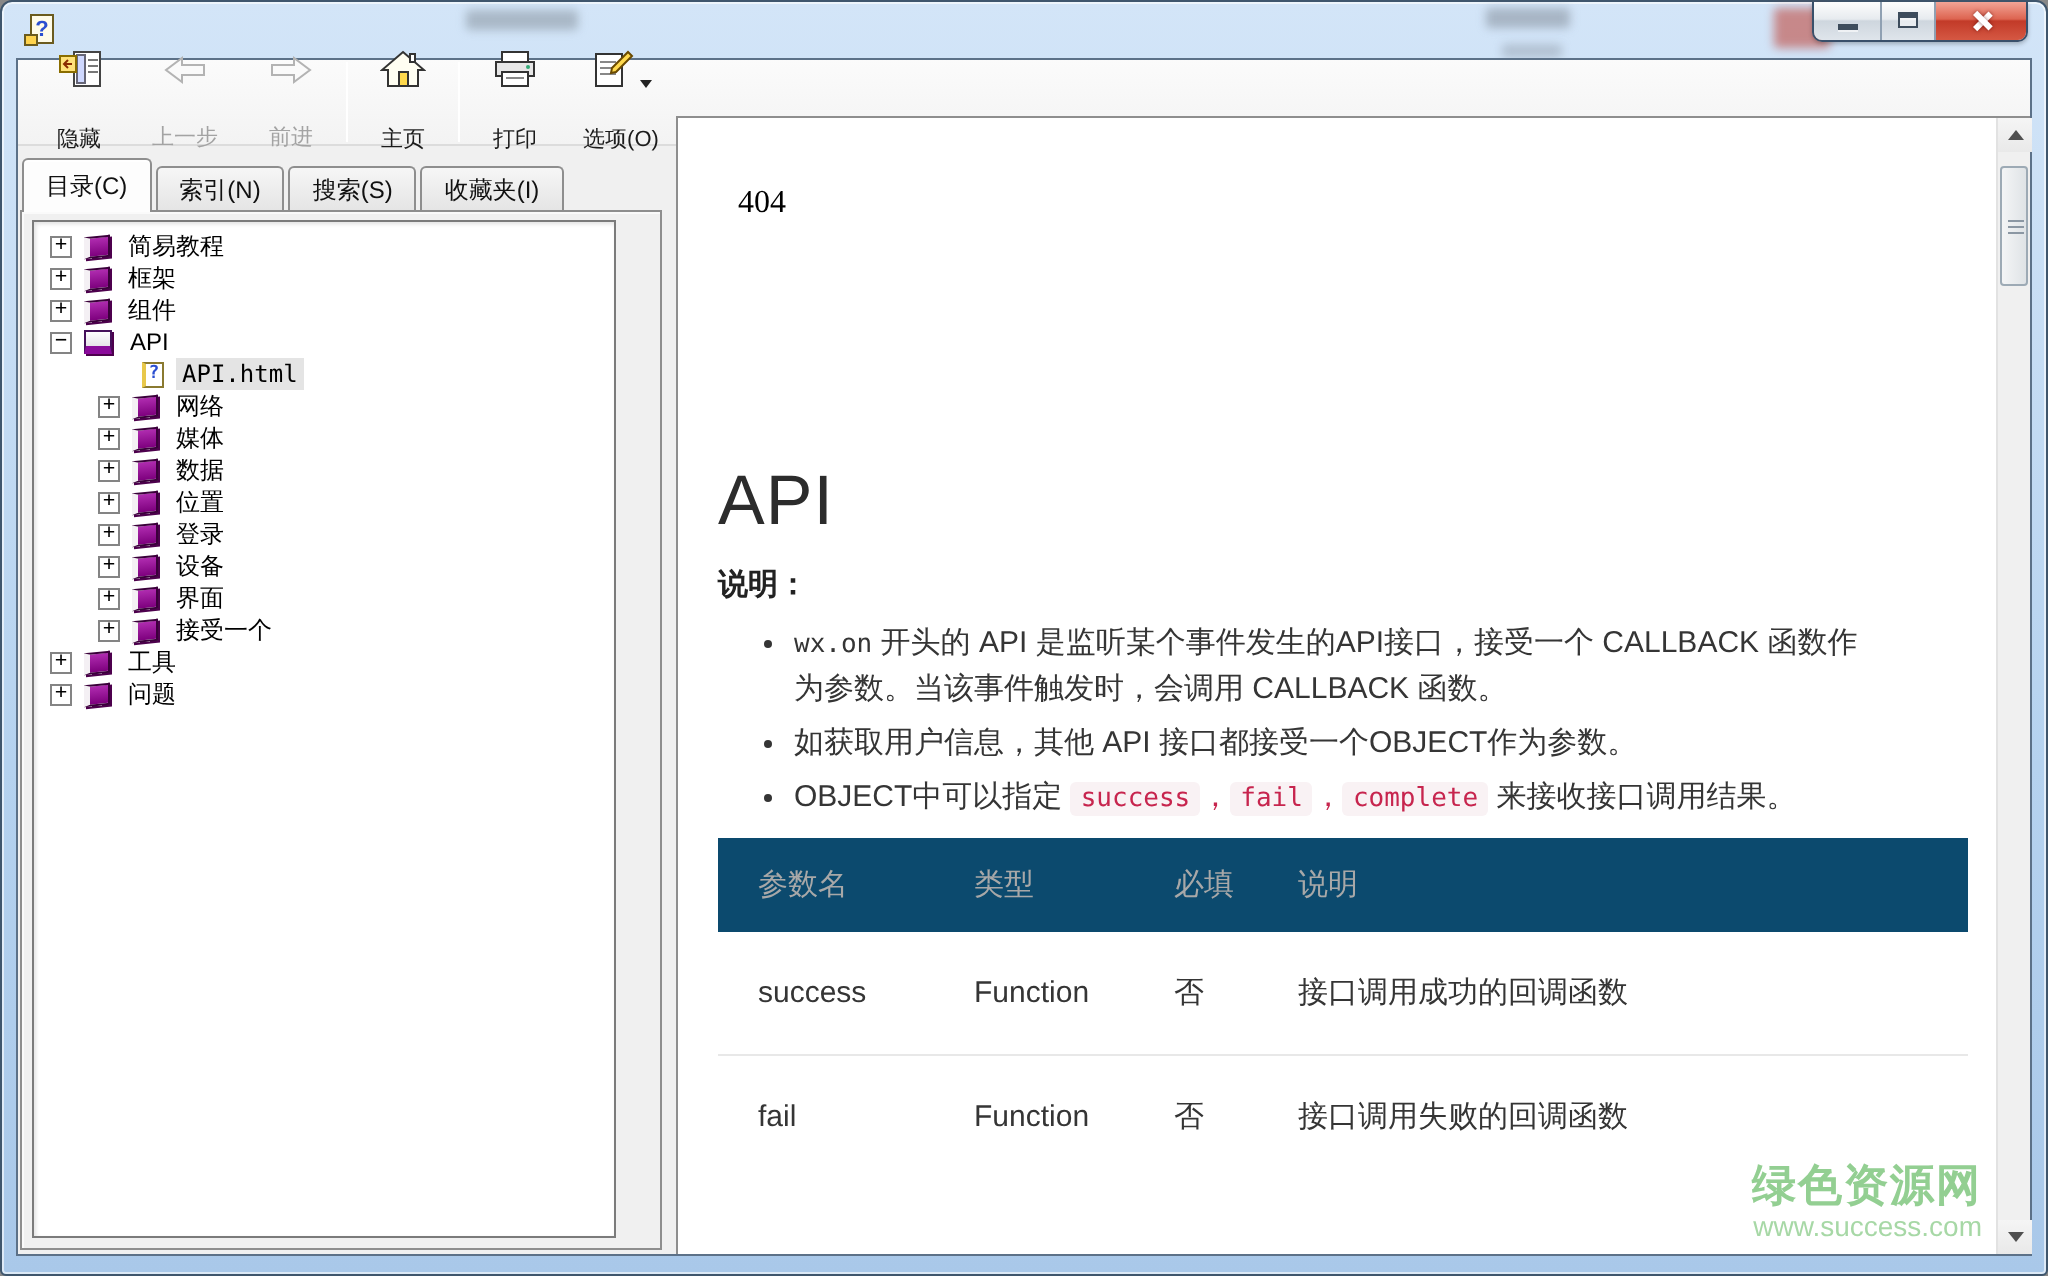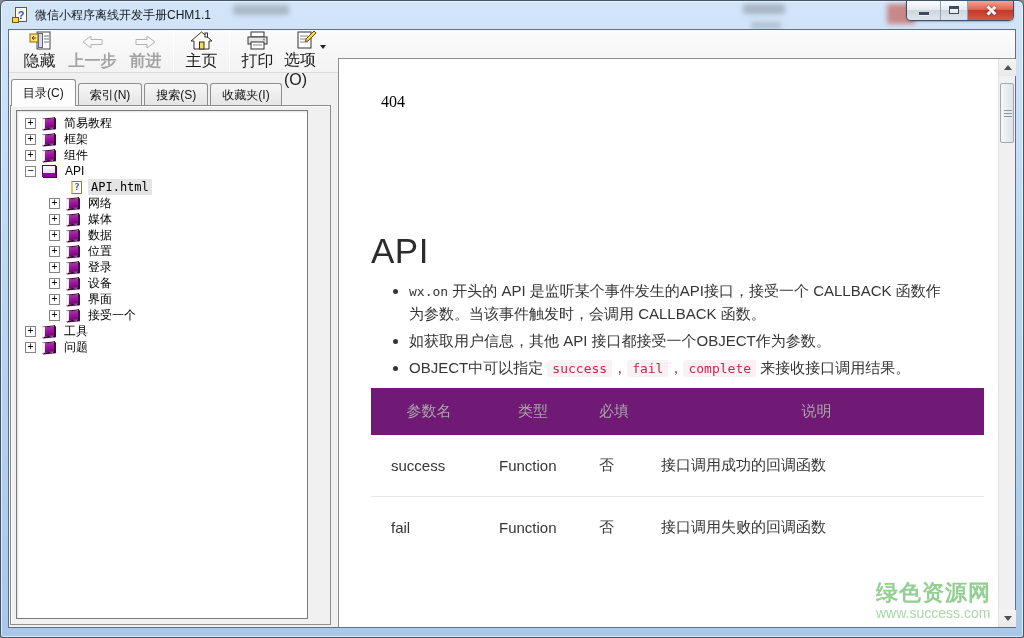--- a/index.html
+++ b/index.html
@@ -36,23 +36,23 @@
   .glyph-max { position:absolute; left:8px; top:5px; width:10px; height:8px; border:1px solid #3d4c5c; border-top:3px solid #3d4c5c; background:rgba(255,255,255,.5); }
   .glyph-close { position:absolute; left:17px; top:4px; width:11px; height:11px; }
   .glyph-close::before,.glyph-close::after { content:""; position:absolute; left:5px; top:0; width:2.6px; height:11px; background:#fff; box-shadow:0 0 2px rgba(80,0,0,.6); }
   .glyph-close::before { transform:rotate(45deg);} .glyph-close::after { transform:rotate(-45deg);}
 
   
   .client { position:absolute; left:7px; right:7px; top:28px; bottom:9px; background:#f0f0f0; border:1px solid #5c7188; }
 
   
   .toolbar { position:absolute; left:0; right:0; top:0; height:43px; background:linear-gradient(#fbfbfb,#f3f3f3); border-bottom:1px solid #dcdcdc; display:flex; align-items:stretch; padding-left:4px; }
-  .tb-btn { width:53px; display:flex; flex-direction:column; align-items:center; justify-content:flex-start; gap:1px; font-size:16px; color:#1b1b1b; }
+  .tb-btn { width:53px; display:flex; flex-direction:column; align-items:center; justify-content:center; gap:18px; font-size:11px; color:#1b1b1b; }
   .tb-btn .ic { height:21px; display:flex; align-items:flex-end; }
-  .tb-btn.disabled { color:#a3a3a3;font-weight:bold; }
+  .tb-btn.disabled { color:#a3a3a3; }
   .tb-sep { width:1px; background:#d6d6d6; border-right:1px solid #fff; margin:1px 1px; }
   .dd-arrow { display:inline-block; width:0; height:0; border-left:3.5px solid transparent; border-right:3.5px solid transparent; border-top:4px solid #222; margin-left:3px; vertical-align:middle; }
 
   
   .left-pane { position:absolute; left:0; top:43px; width:324px; bottom:0; }
   .tabstrip { position:absolute; left:2px; top:6px; height:27px; display:flex; align-items:flex-end;justify-content:space-between; }
   .tab { height:23px; padding:0 11px; font-size:12px; color:#111; background:linear-gradient(#f6f6f6,#e4e4e4); border:1px solid #8e8e8e; border-bottom:none; border-radius:3px 3px 0 0; margin-right:2px; display:flex; align-items:center; }
   .tab.active { height:27px; background:#fdfdfd; position:relative; z-index:3; box-shadow:inset 0 1px 0 #fff; }
   .tabpage { position:absolute; left:1px; right:2px; top:32px; bottom:2px; background:#f0f0f0; border:1px solid #8e8e8e; box-shadow:inset 1px 1px 0 #fafafa; }
   .treebox { position:absolute; left:5px; top:4px; width:292px; bottom:5px; background:#fff; border:1px solid #7b7b7b; box-shadow:inset 1px 1px 2px rgba(0,0,0,.12); overflow:hidden; padding-top:4px; }
@@ -66,38 +66,38 @@
   .helppage { width:11px; height:13px; background:#fff; border:1px solid #8a7a30; border-left:2px solid #e8c84a; margin-right:6px; flex:none; font-size:9px; font-weight:bold; color:#2b4fd0; text-align:center; line-height:11px; }
   .tree-label { padding:1px 3px; }
   .tree-row.selected .tree-label { background:#e4e4e4; font-family:"DejaVu Sans Mono",monospace; }
   .tree-row.selected { font-family:"DejaVu Sans Mono",monospace; }
 
   
   .splitter { position:absolute; left:324px; top:43px; width:5px; bottom:0; background:#f0f0f0; }
 
   
   .content-pane { position:absolute; left:329px; top:28px; right:0; bottom:0; background:#fff; border-left:1px solid #8e8e8e; border-top:1px solid #8e8e8e; }
-  .doc { position:absolute; left:0; top:0; right:17px; bottom:0; overflow:hidden; padding:20px 14px 0 32px; color:#353535; }
+  .doc { position:absolute; left:0; top:0; right:17px; bottom:0; overflow:hidden; padding:20px 14px 0 20px; color:#353535; }
   .code404 { font-family:"Liberation Serif","DejaVu Serif",serif; font-size:16px; color:#000; margin:14px 0 0 10px; }
   h1.api { font-size:35px; font-weight:500; color:#2c2c2c; margin:120px 0 0; letter-spacing:.5px; }
   .intro { font-size:15px; line-height:25px; margin:13px 0 0; max-width:604px; }
   .notes-title { font-size:15px; font-weight:bold; color:#222; margin:12px 0 0; }
   ul.notes { margin:9px 0 0 0; padding-left:38px; max-width:580px; }
   ul.notes li { font-size:15px; line-height:22px; margin-bottom:5px; color:#353535; }
   .mono { font-family:"DejaVu Sans Mono","Liberation Mono",monospace; font-size:13px; }
   .code-pink { font-family:"DejaVu Sans Mono","Liberation Mono",monospace; font-size:13px; color:#c7254e; background:#f9f2f4; padding:1px 5px; border-radius:3px; }
   .red-sep { color:#c7254e; }
 
   table.params { border-collapse:collapse; table-layout:fixed; width:100%; margin-top:8px; }
   table.params col.c1{width:108px;} table.params col.c2{width:100px;} table.params col.c3{width:62px;}
-  table.params thead th { background:#701a75; color:#a8a8a8; font-weight:400; font-size:15px; text-align:center; padding:14px 12px 14px 20px; }
+  table.params thead th { background:#0c4a6e; color:#a8a8a8; font-weight:400; font-size:15px; text-align:left; padding:14px 12px 14px 20px; }
   table.params tbody td { font-size:15px; color:#353535; padding:21px 12px 21px 20px; }
   table.params tbody tr + tr td { border-top:1px solid #e8e8e8; }
 
-  .watermark { position:absolute; right:24px; bottom:6px; line-height:1.1; pointer-events:none; }
+  .watermark { position:absolute; right:24px; bottom:6px; text-align:right; line-height:1.1; pointer-events:none; }
   .watermark .wm1 { font-size:22px; font-weight:bold; color:#93cf92; letter-spacing:1px; }
   .watermark .wm2 { font-size:14px; color:#a7d8a6; }
 
   
   .vscroll { position:absolute; right:0; top:0; width:17px; bottom:0; background:#f0f0f0; border-left:1px solid #e2e2e2; }
   .sb-btn { position:absolute; left:0; width:17px; height:17px; background:linear-gradient(#f5f5f5,#e9e9e9); }
   .sb-up { top:0; } .sb-dn { bottom:0; }
   .tri-up { position:absolute; left:4.5px; top:6px; width:0; height:0; border-left:4px solid transparent; border-right:4px solid transparent; border-bottom:5px solid #505050; }
   .tri-dn { position:absolute; left:4.5px; top:6px; width:0; height:0; border-left:4px solid transparent; border-right:4px solid transparent; border-top:5px solid #505050; }
   .sb-thumb { position:absolute; left:1px; top:24px; width:14px; height:60px; border:1px solid #9daab5; border-radius:2px; background:linear-gradient(90deg,#f4f5f6,#dfe3e6); }
@@ -109,21 +109,20 @@
 
 <div class="window">
 
   <div class="titlebar">
     <span class="app-icon">
       <span class="page">
           <i>?</i>
         </span>
       <span class="fold"></span>
     </span>
-    <span class="title-text">微信小程序离线开发手册CHM1.1</span>
     <span class="blur-mark bm1"></span>
     <span class="blur-mark bm2"></span>
     <span class="blur-mark bm3"></span>
     <span class="blur-mark bm4"></span>
     <div class="win-controls">
       <div class="win-btn btn-min">
           <span class="glyph-min"></span>
         </div>
       <div class="win-btn btn-max">
           <span class="glyph-max"></span>
@@ -303,20 +302,21 @@
         </div>
       </div>
     </div>
 
     <div class="splitter"></div>
 
     <div class="content-pane">
       <div class="doc">
         <p class="code404">404</p>
         <h1 class="api">API</h1>
+        <p class="notes-title">说明：</p>
         <ul class="notes">
           <li><span class="mono">wx.on</span><span> 开头的 API 是监听某个事件发生的API接口，接受一个 CALLBACK 函数作为参数。当该事件触发时，会调用 CALLBACK 函数。</span></li>
           <li><span>如获取用户信息，其他 API 接口都接受一个OBJECT作为参数。</span></li>
           <li><span>OBJECT中可以指定 </span><span class="code-pink">success</span><span class="red-sep">，</span><span class="code-pink">fail</span><span class="red-sep">，</span><span class="code-pink">complete</span><span> 来接收接口调用结果。</span></li>
         </ul>
 
         <table class="params">
           <colgroup>
               <col class="c1">
               <col class="c2">

